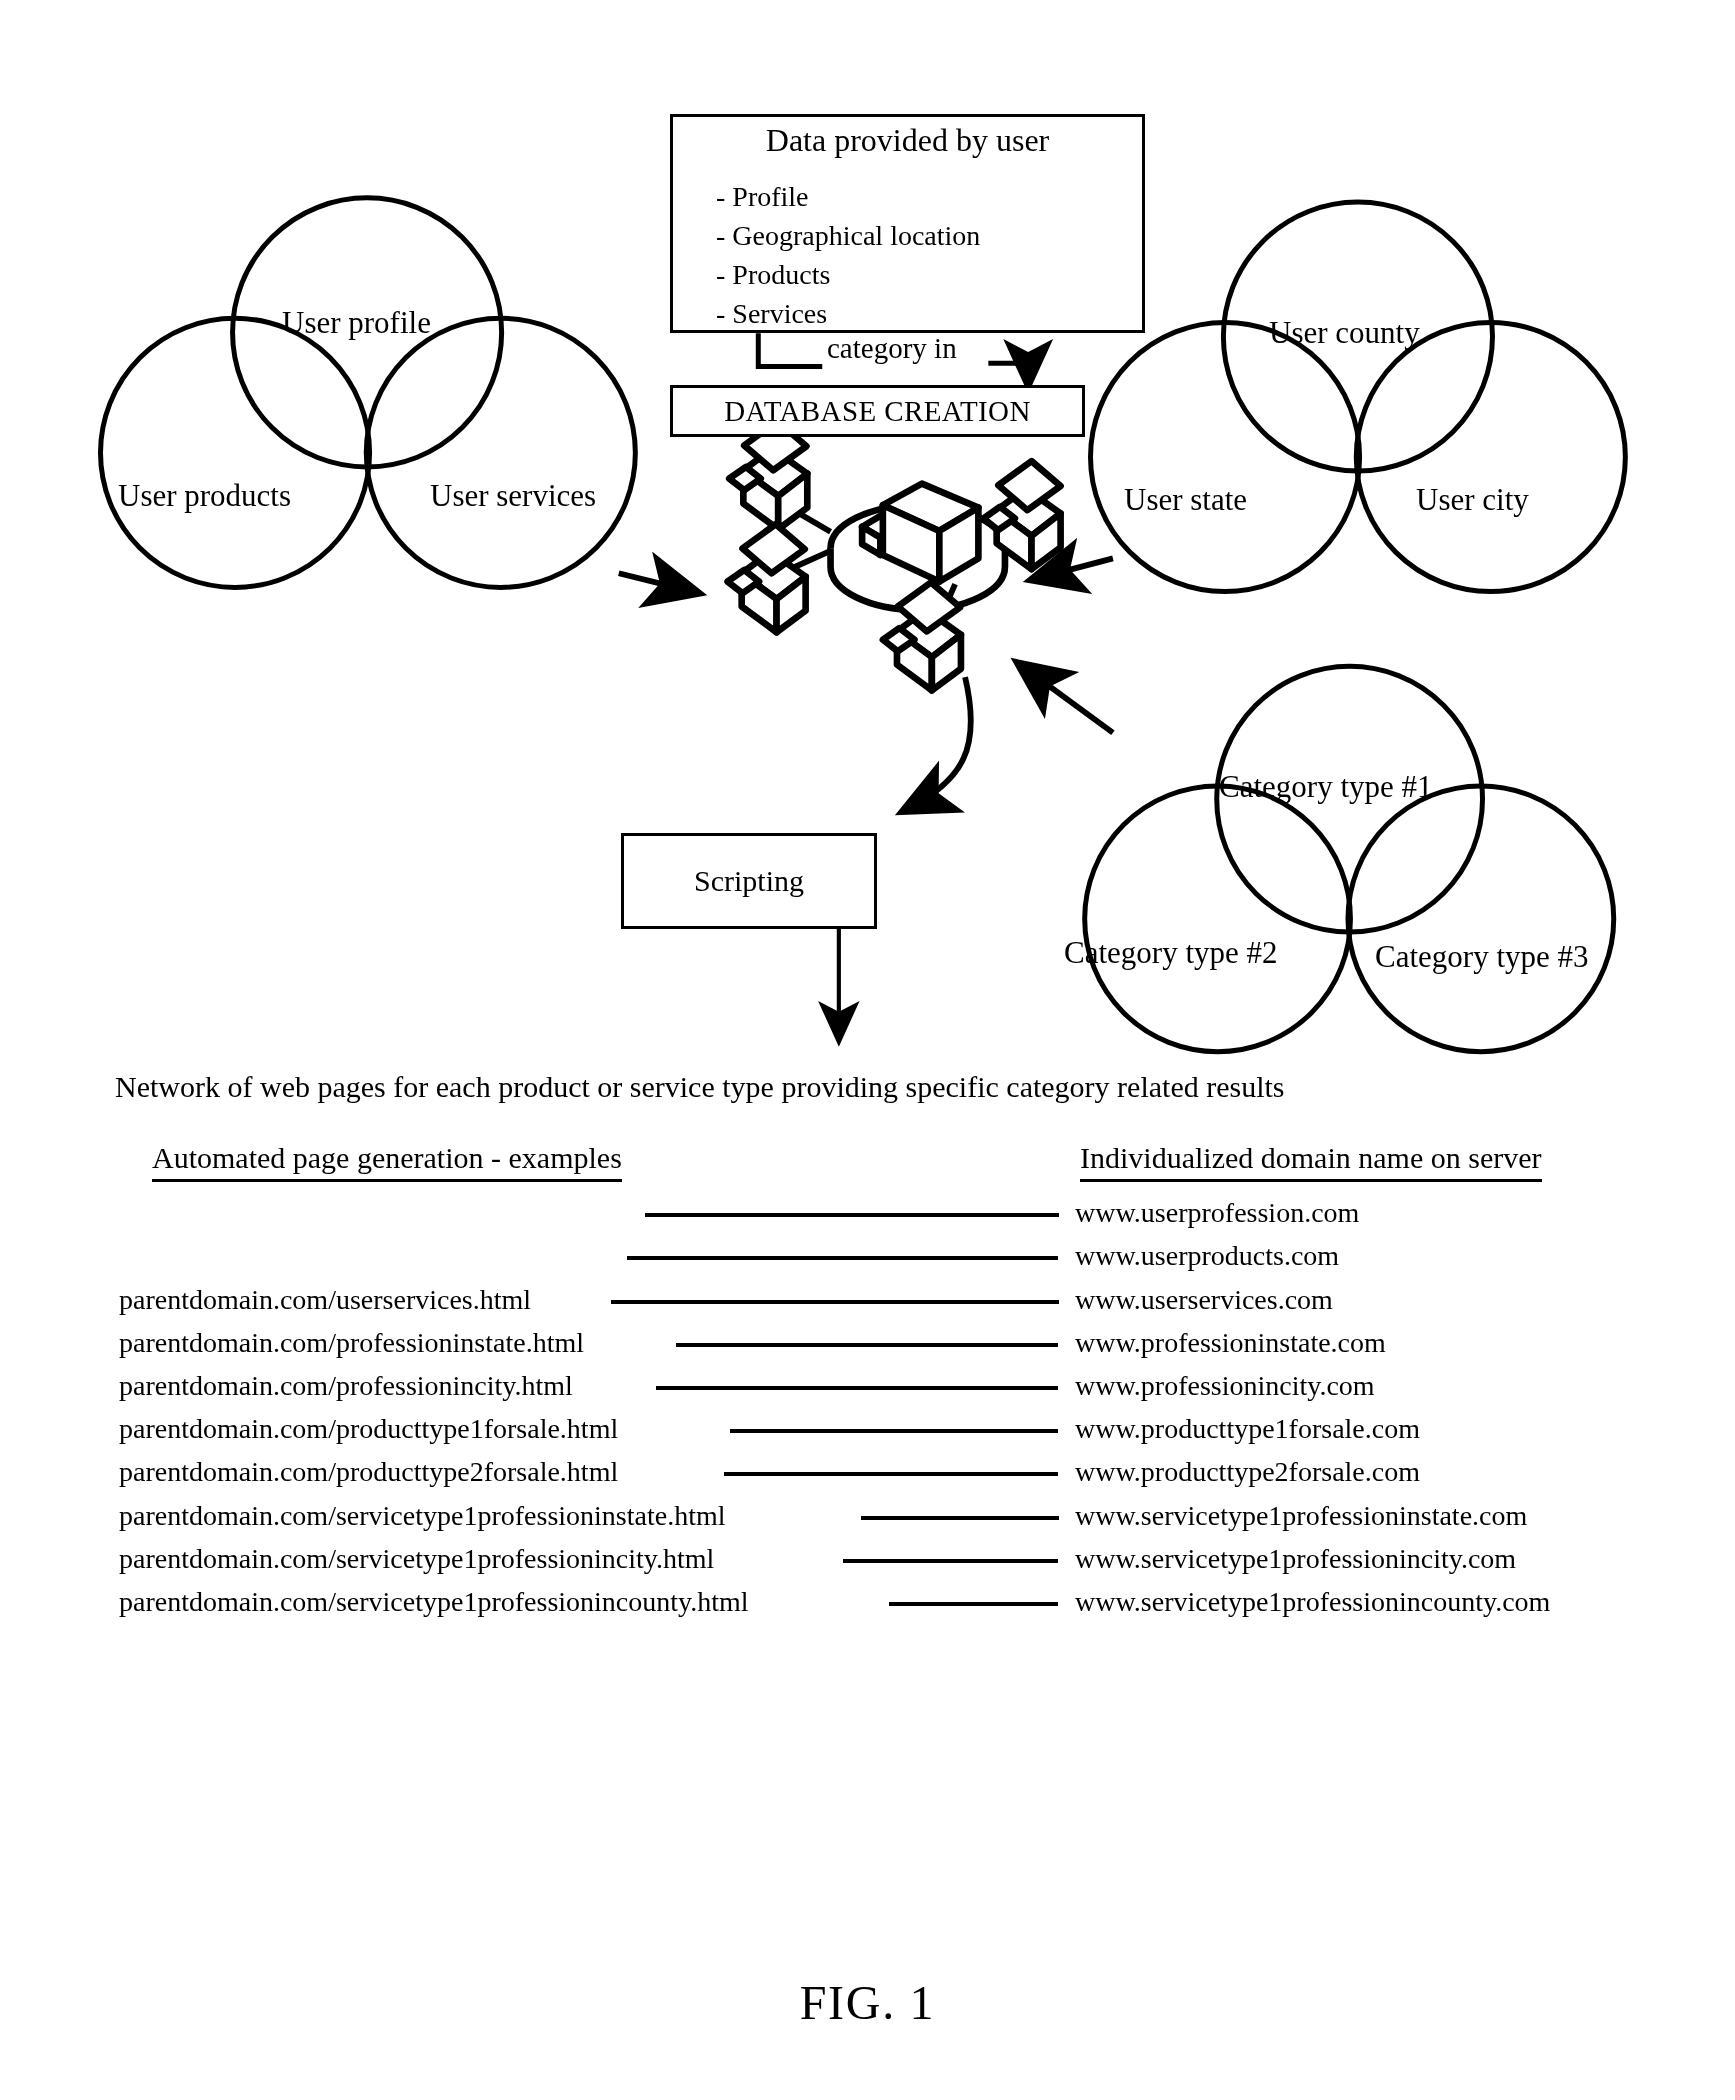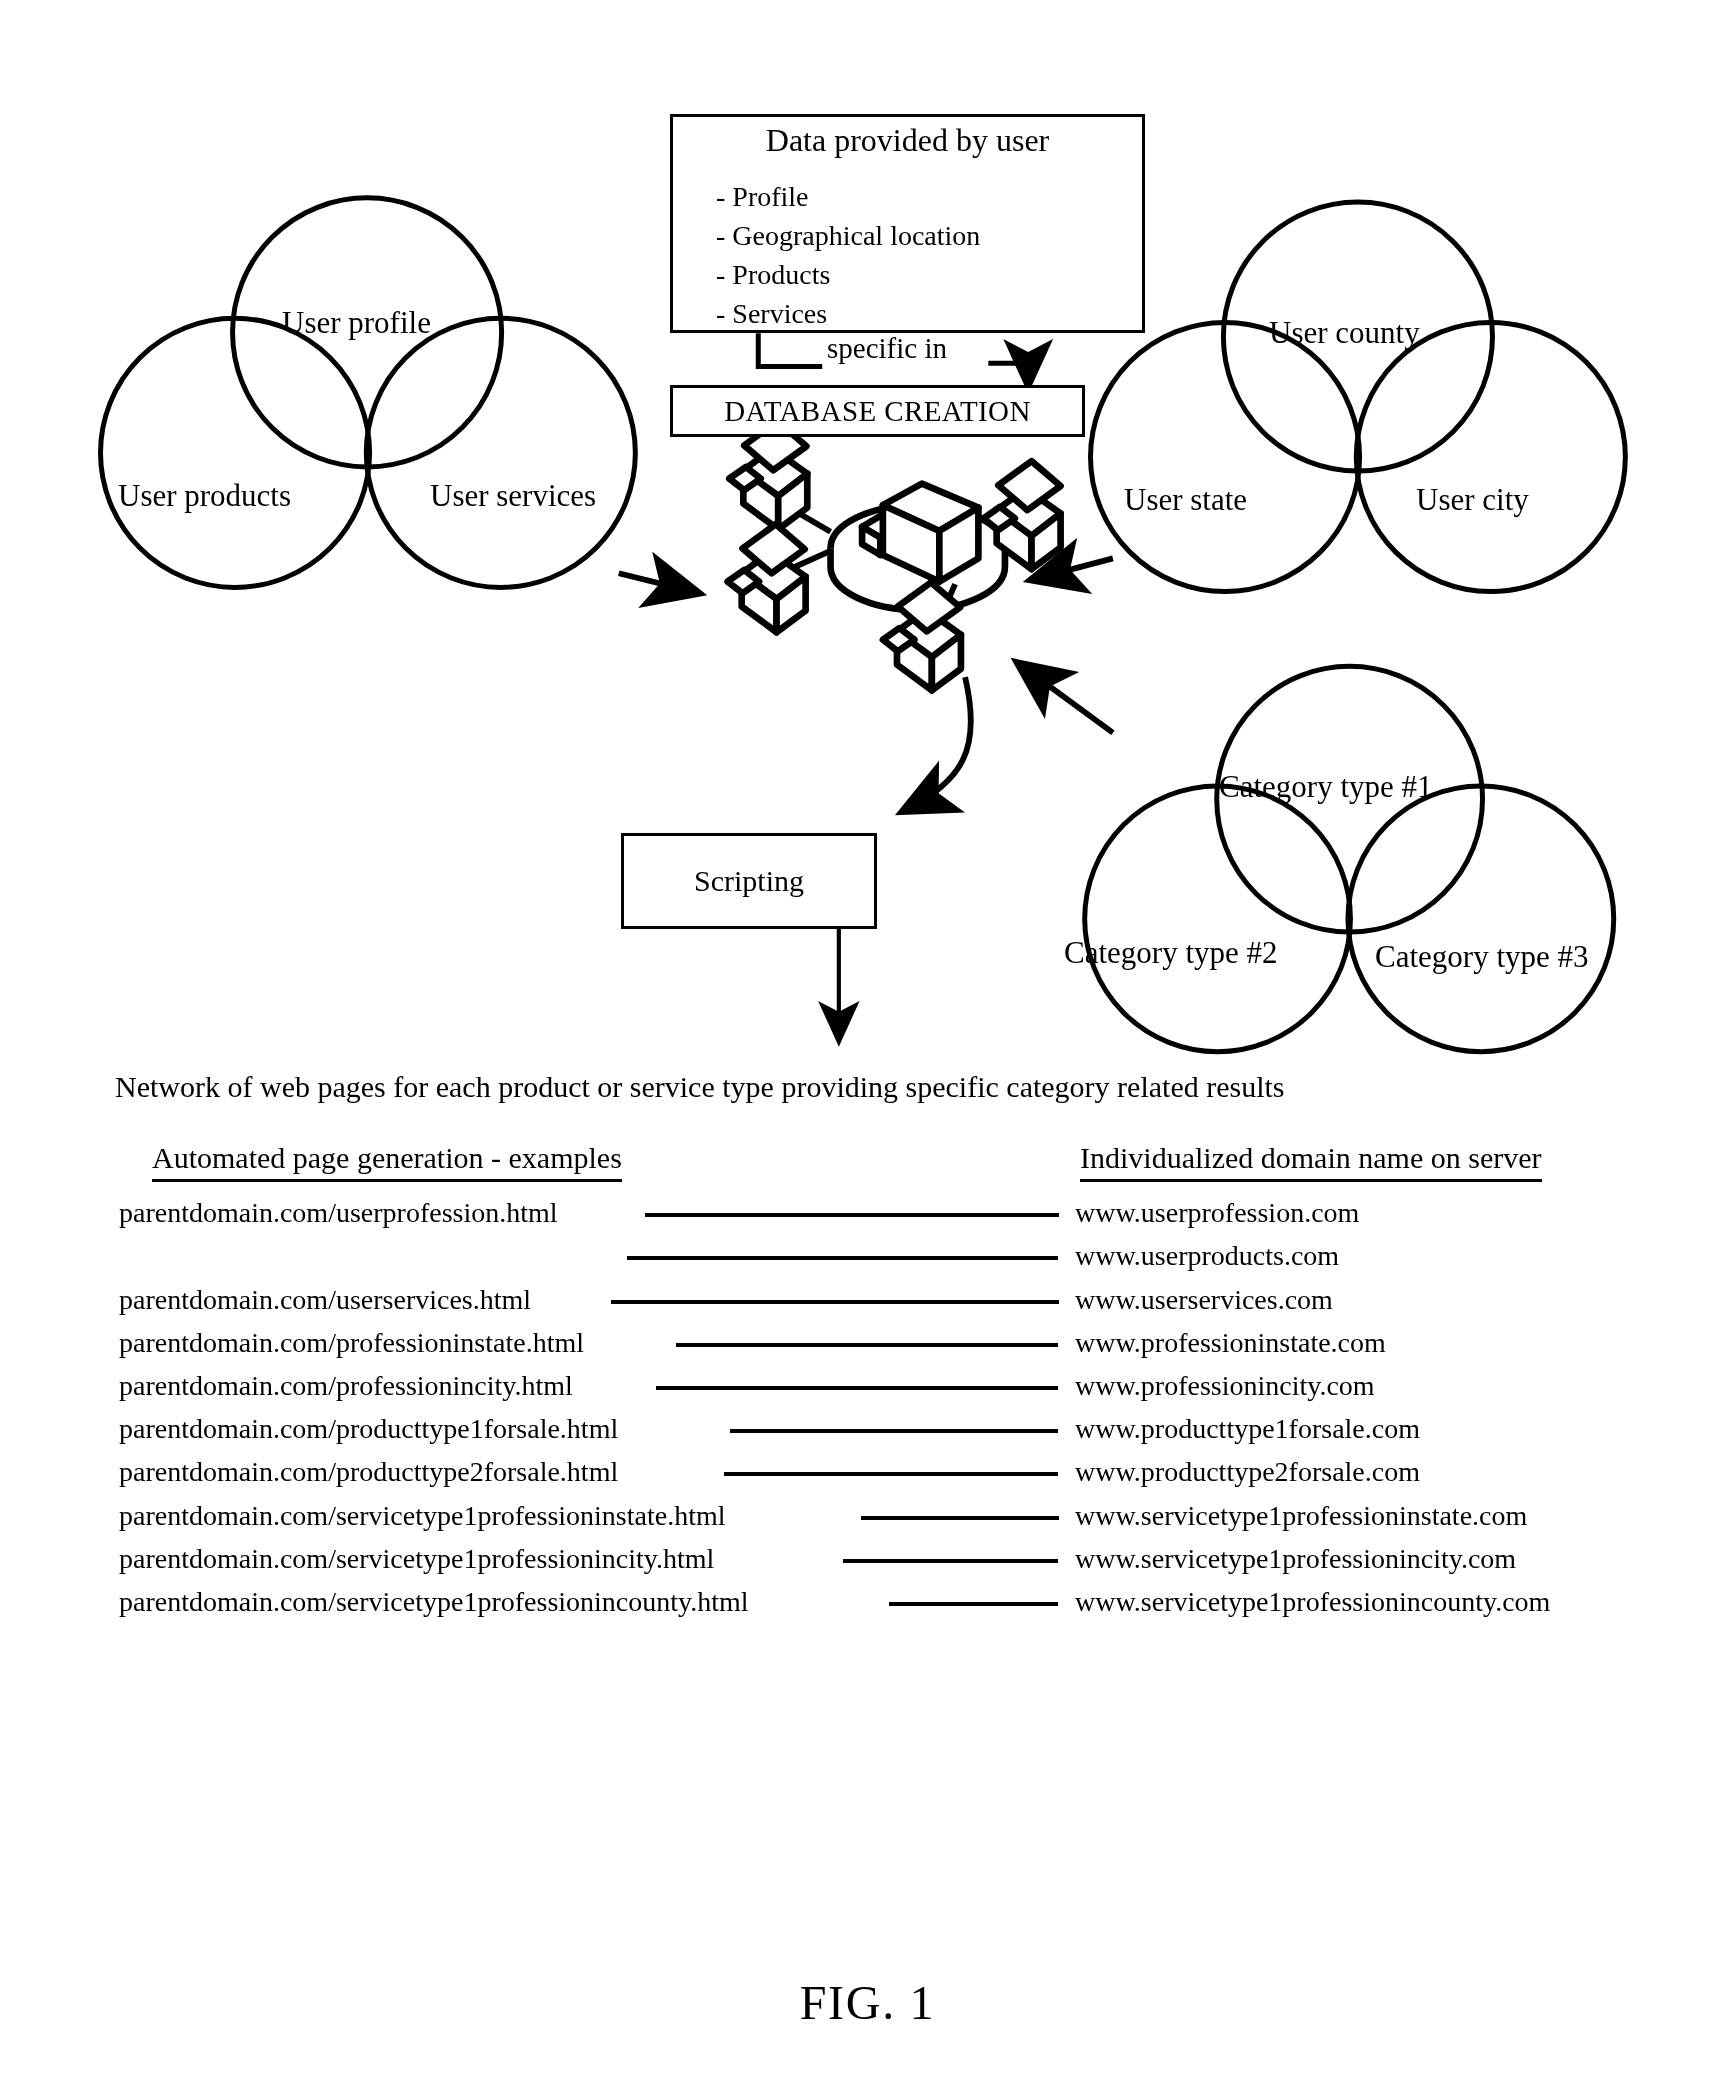--- a/index.html
+++ b/index.html
@@ -260,21 +260,21 @@
   <div class="box" id="data-box">
     <div class="box-title">Data provided by user</div>
     <div class="bullet-list">
       <div>- Profile</div>
       <div>- Geographical location</div>
       <div>- Products</div>
       <div>- Services</div>
     </div>
   </div>
 
-  <div id="resulting-label">specific in</div>
+  <div id="resulting-label">category in</div>
 
   <div class="box" id="db-box">
     <div class="box-title">DATABASE CREATION</div>
   </div>
 
   <div class="box" id="scripting-box">
     <div class="box-title">Scripting</div>
   </div>
 
   <div class="venn-label" style="left:282px; top:307px;">User profile</div>
@@ -289,21 +289,20 @@
   <div class="venn-label" style="left:1064px; top:937px;">Category type #2</div>
   <div class="venn-label" style="left:1375px; top:941px;">Category type #3</div>
 
   <div id="network-caption">Network of web pages for each product or service type providing specific category related results</div>
 
   <div class="col-header" id="header-left">Automated page generation - examples</div>
   <div class="col-header" id="header-right">Individualized domain name on server</div>
 
   <div id="url-rows">
       <div class="url-row" style="top: 1191px;">
-        <div class="url-left">parentdomain.com/userprofession.html</div>
         <div class="url-connector" style="left: 645px; width: 414px;"></div>
         <div class="url-right">www.userprofession.com</div>
       </div>
       <div class="url-row" style="top: 1234px;">
         <div class="url-connector" style="left: 627px; width: 431px;"></div>
         <div class="url-right">www.userproducts.com</div>
       </div>
       <div class="url-row" style="top: 1278px;">
         <div class="url-left">parentdomain.com/userservices.html</div>
         <div class="url-connector" style="left: 611px; width: 448px;"></div>

